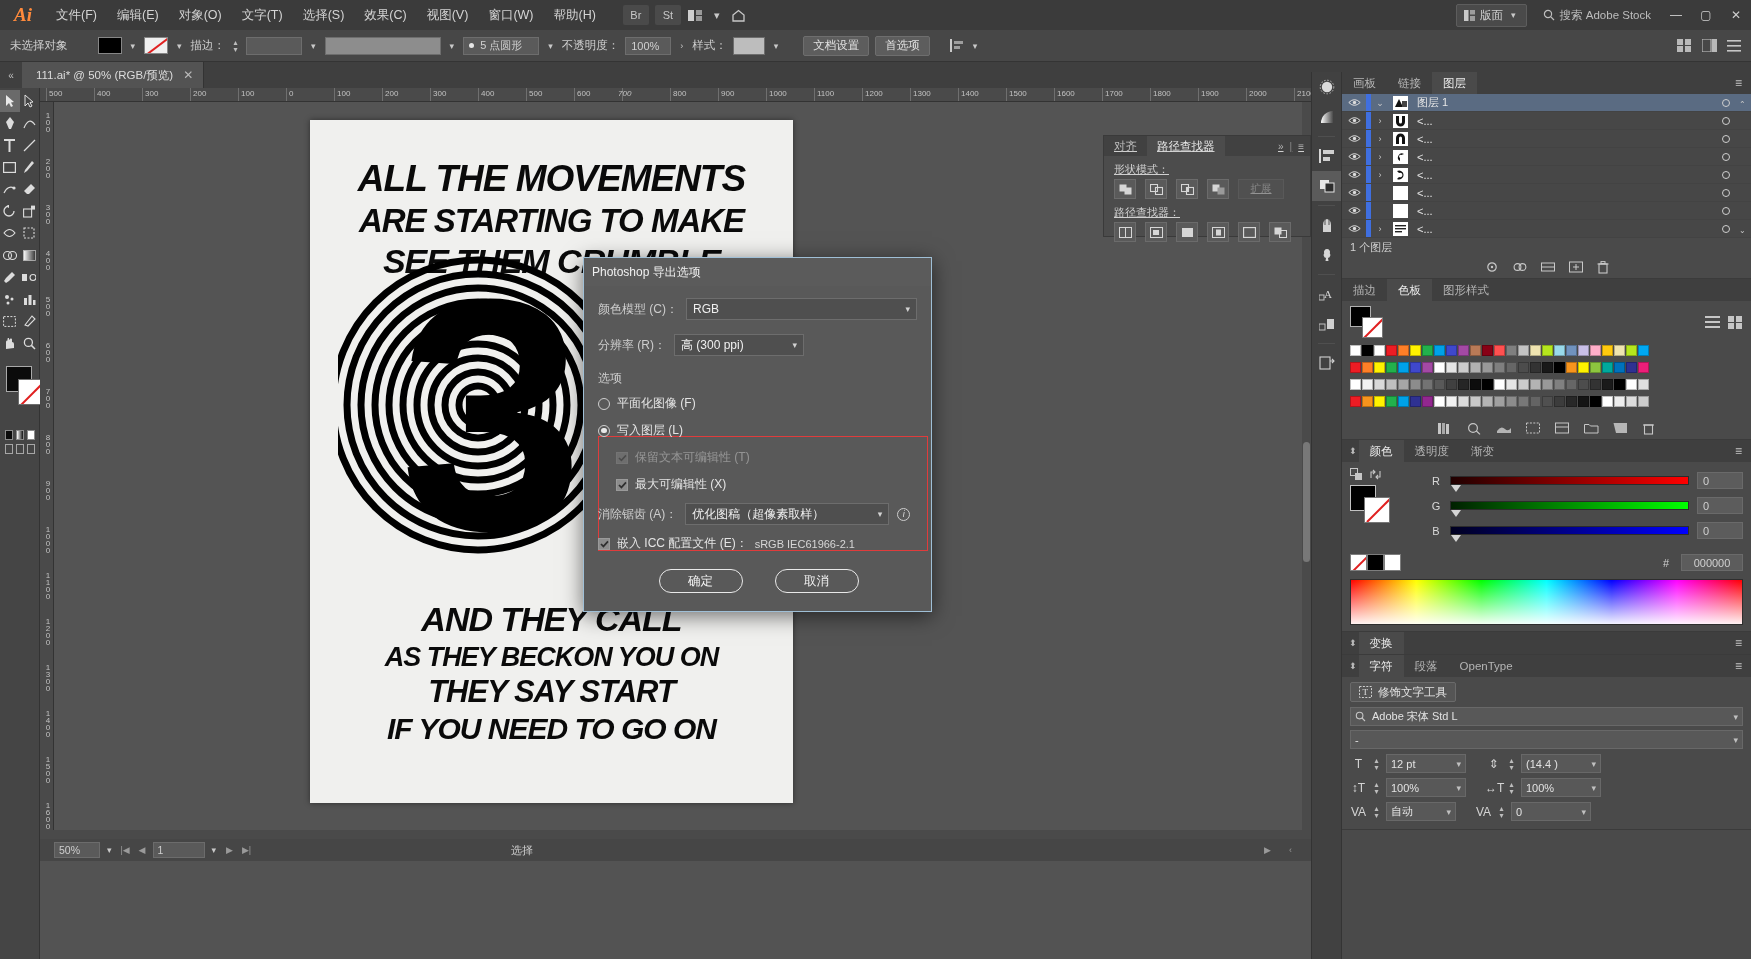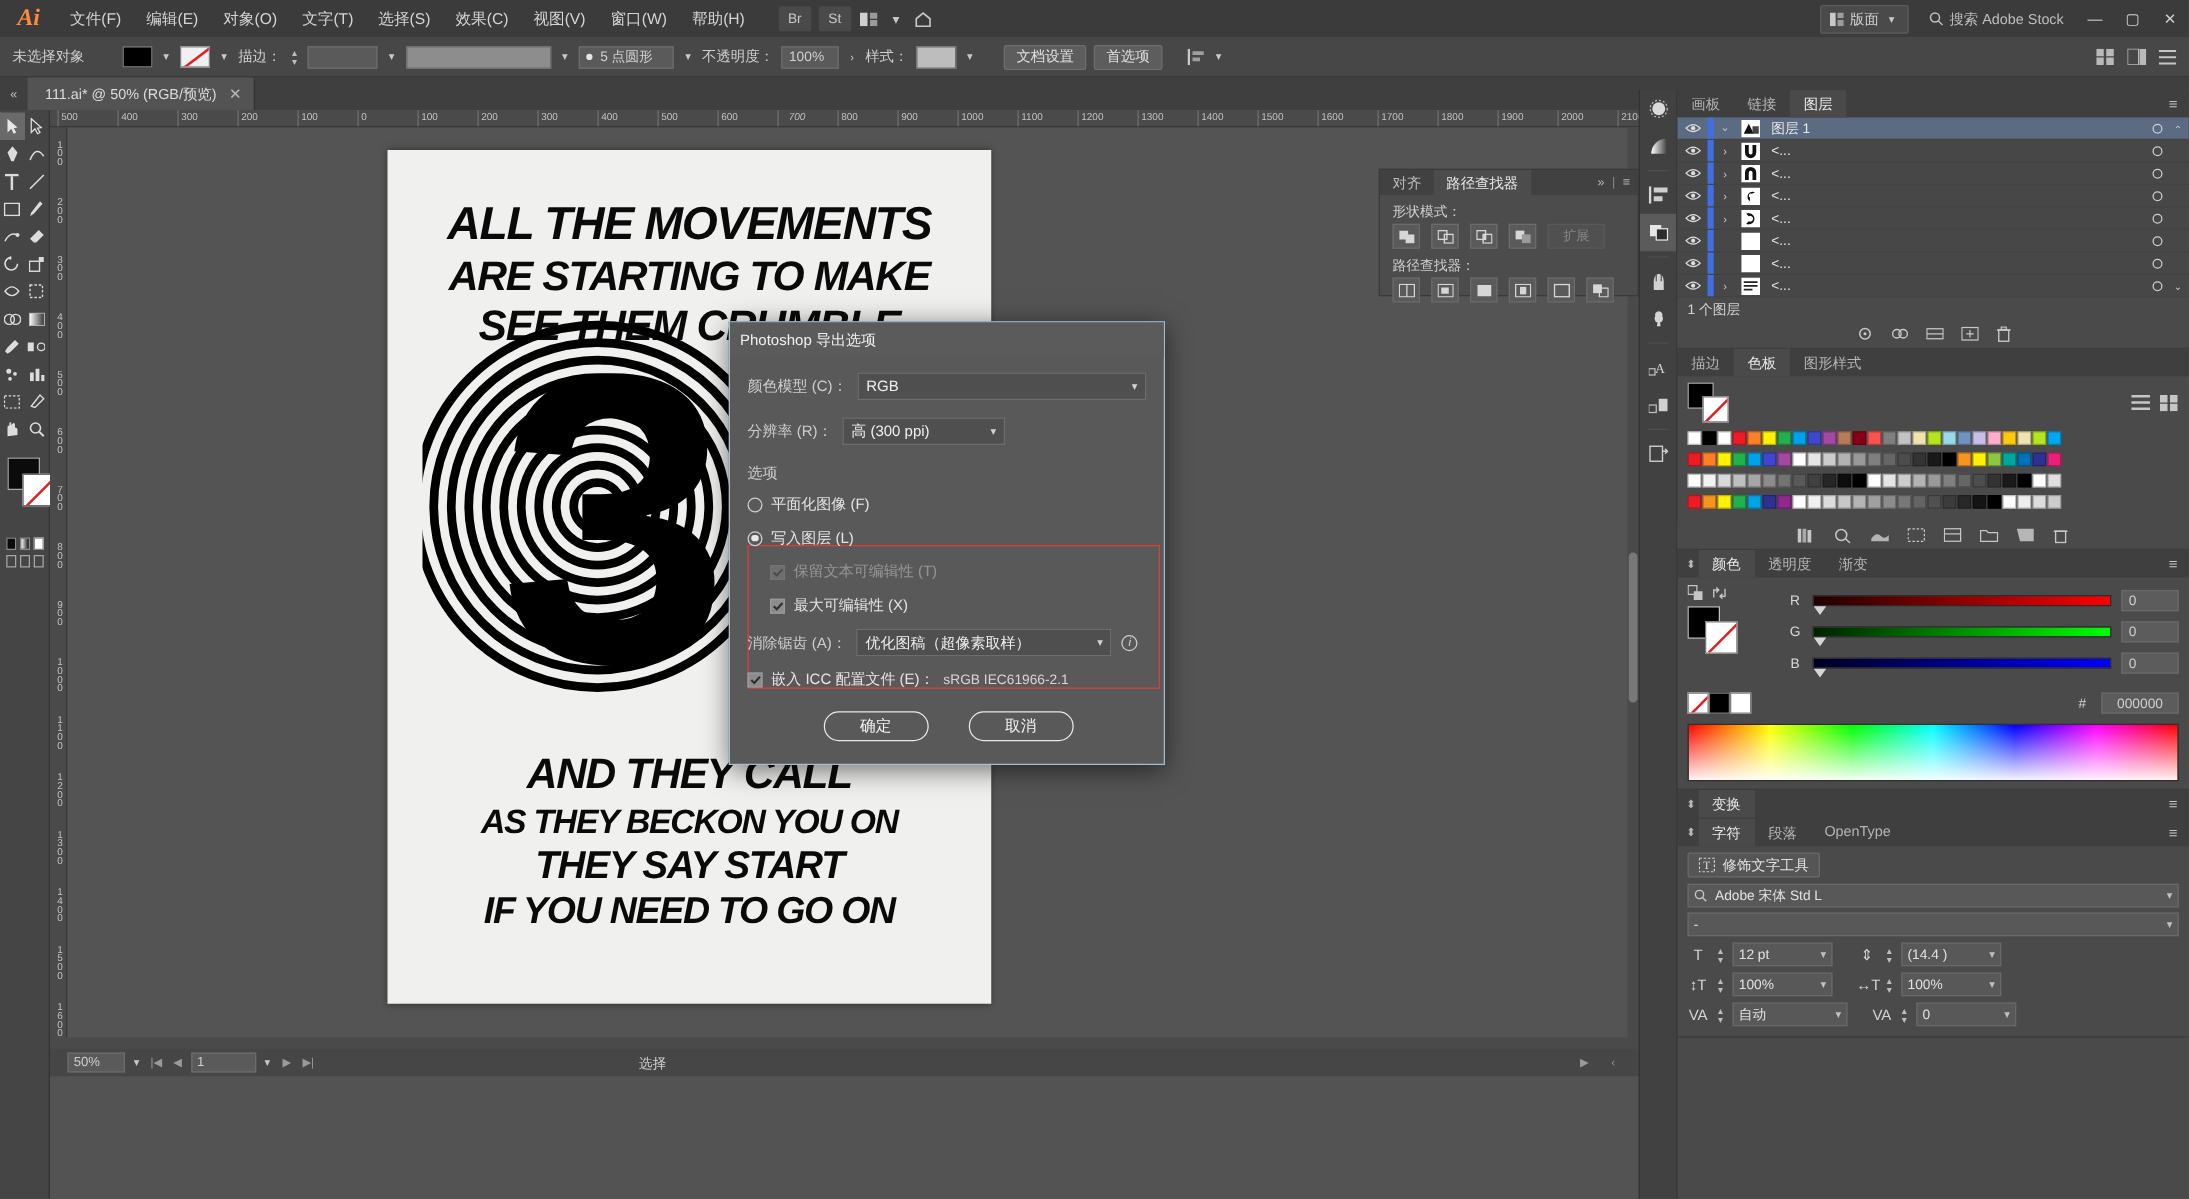--- a/index.html
+++ b/index.html
@@ -120,21 +120,21 @@
 
   
   .rail{position:absolute;left:1311px;top:72px;width:30px;height:887px;background:#414141;
      border-left:1px solid #333;}
   .rail-ico{height:30px;display:flex;align-items:center;justify-content:center;color:#cfcfcf;}
   .rail-ico.active{background:#5b5b5b;}
   .rail-sep{height:1px;background:#4f4f4f;margin:4px 6px;}
 
   
   .pf{position:absolute;left:1103px;top:135px;width:208px;height:102px;background:#4c4c4c;
-     border:1px solid #3a3a3a;}
+     border:1px solid #3a3a3a;text-decoration:underline;}
   .pf-tabs{display:flex;height:20px;align-items:stretch;background:#414141;}
   .pf-tab{padding:0 10px;display:flex;align-items:center;font-size:11.5px;color:#bcbcbc;}
   .pf-tab.on{background:#4c4c4c;color:#e8e8e8;}
   .pf-tabright{margin-left:auto;display:flex;align-items:center;gap:6px;padding-right:6px;font-size:10px;color:#b4b4b4;}
   .pf-lab{font-size:11px;color:#cfcfcf;padding:6px 0 2px 10px;}
   .pf-row{display:flex;gap:9px;padding-left:10px;}
   .pf-btn{width:22px;height:20px;background:#5a5a5a;border:1px solid #6b6b6b;display:flex;
      align-items:center;justify-content:center;}
   .pf-btn.wide{width:46px;}
   .pf-btn.ghost{background:#555;border-color:#646464;opacity:.55;}
@@ -531,21 +531,21 @@
       <div class="rt-lab" style="left: 345px;">200</div>
       <div class="rt-tick" style="left: 390px;"></div>
       <div class="rt-lab" style="left: 393px;">300</div>
       <div class="rt-tick" style="left: 438px;"></div>
       <div class="rt-lab" style="left: 441px;">400</div>
       <div class="rt-tick" style="left: 486px;"></div>
       <div class="rt-lab" style="left: 489px;">500</div>
       <div class="rt-tick" style="left: 534px;"></div>
       <div class="rt-lab" style="left: 537px;">600</div>
       <div class="rt-tick" style="left: 582px;"></div>
-      <div class="rt-lab" style="left: 591px; font-style: italic;">700</div>
+      <div class="rt-lab" style="left: 578px; font-style: italic;">700</div>
       <div class="rt-tick" style="left: 630px;"></div>
       <div class="rt-lab" style="left: 633px;">800</div>
       <div class="rt-tick" style="left: 678px;"></div>
       <div class="rt-lab" style="left: 681px;">900</div>
       <div class="rt-tick" style="left: 726px;"></div>
       <div class="rt-lab" style="left: 729px;">1000</div>
       <div class="rt-tick" style="left: 774px;"></div>
       <div class="rt-lab" style="left: 777px;">1100</div>
       <div class="rt-tick" style="left: 822px;"></div>
       <div class="rt-lab" style="left: 825px;">1200</div>
@@ -1284,21 +1284,21 @@
           <span class="spin">▴<br>▾</span>
           <div class="fld" style="width:80px">
             <span>100%</span>
             <span class="dd">▾</span>
           </div>
         </div>
 
         <div class="ch-row">
           <span class="ch-ico">VA</span>
           <span class="spin">▴<br>▾</span>
-          <div class="fld" style="width:92px">
+          <div class="fld" style="width:70px">
             <span>自动</span>
             <span class="dd">▾</span>
           </div>
           <span class="ch-ico" style="margin-left:14px">VA</span>
           <span class="spin">▴<br>▾</span>
           <div class="fld" style="width:80px">
             <span>0</span>
             <span class="dd">▾</span>
           </div>
         </div>

